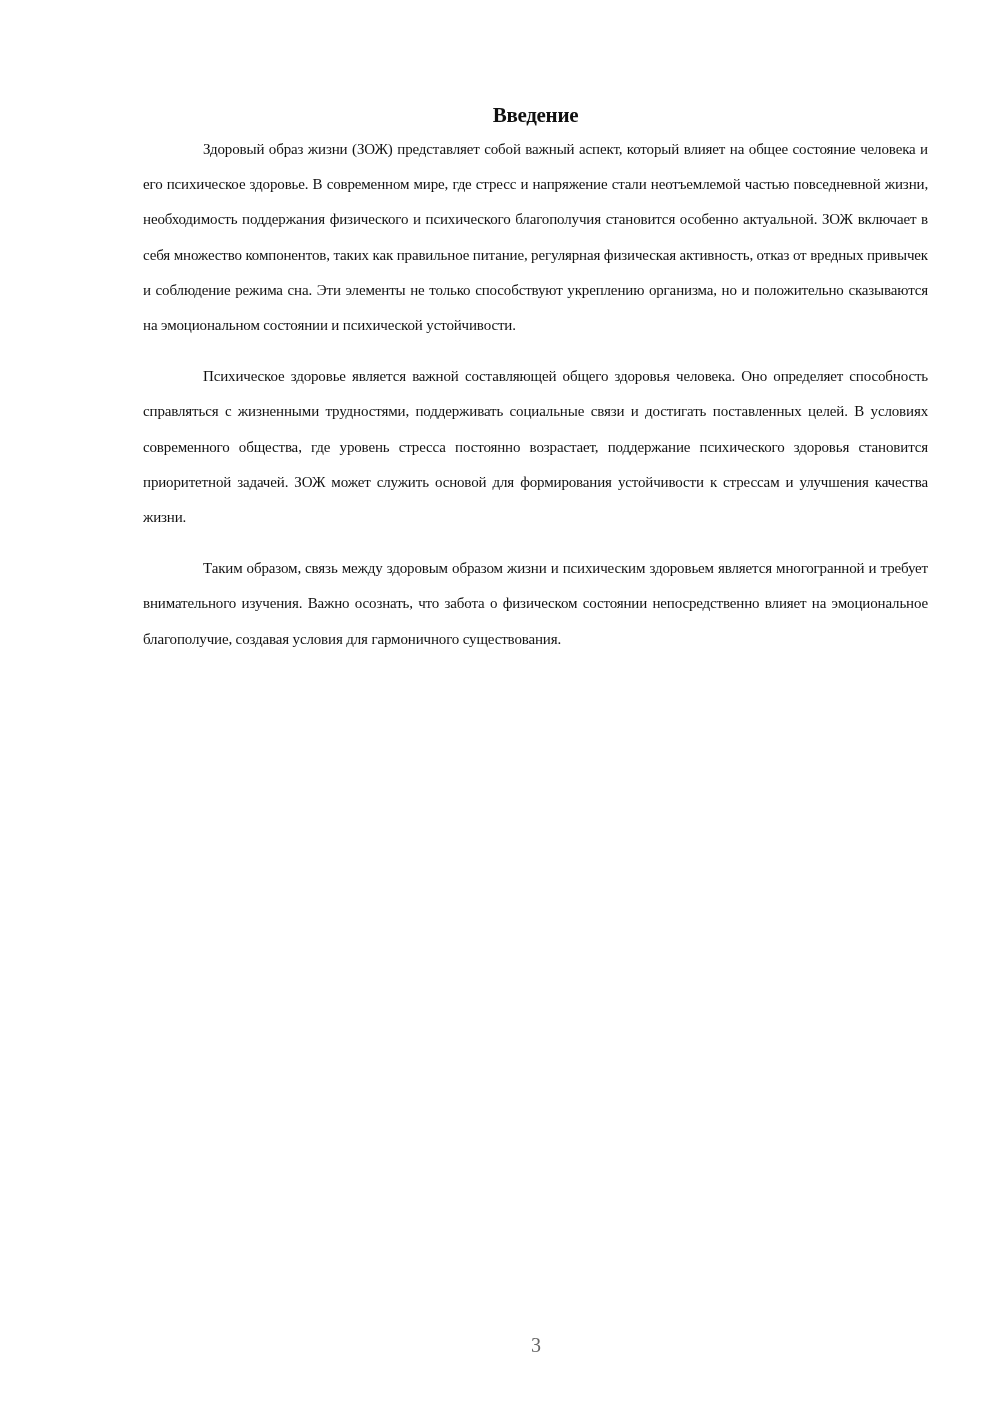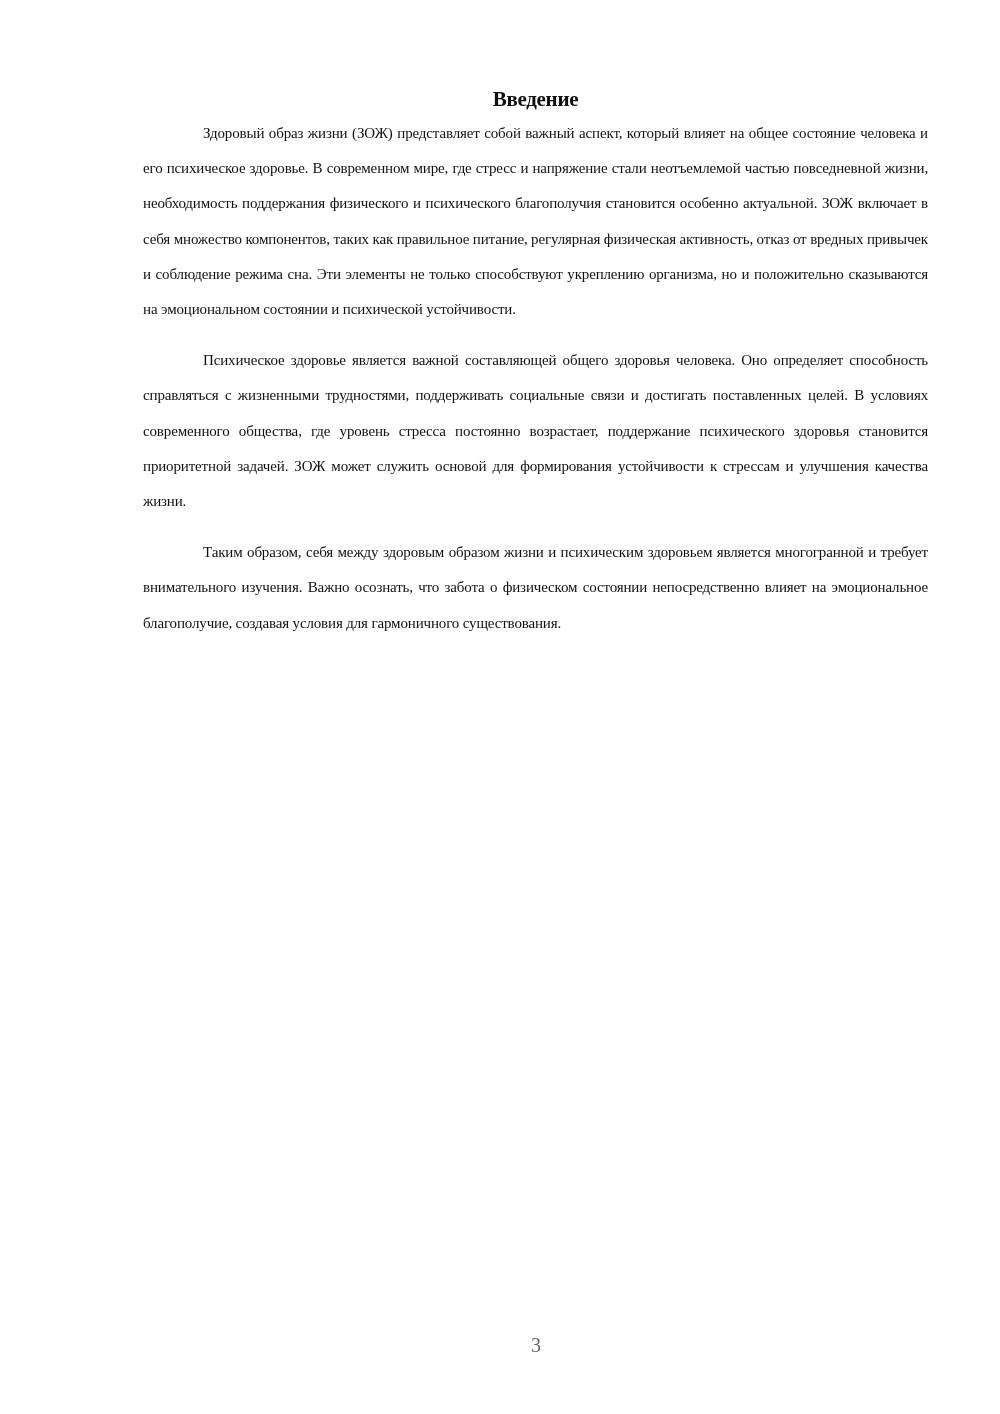--- a/index.html
+++ b/index.html
@@ -6,21 +6,21 @@
   body {
     width: 1000px; height: 1414px;
     background: #ffffff;
     position: relative;
     overflow: hidden;
     font-family: "Liberation Serif", "DejaVu Serif", serif;
     color: #111111;
   }
   .page {
     position: absolute;
-    left: 143px; top: 84px;
+    left: 143px; top: 100px;
     width: 785px;
   }
   .title {
     text-align: center;
     font-weight: bold;
     font-size: 21px;
     line-height: 30px;
     margin: 0 0 2px 0;
     letter-spacing: -0.3px;
   }
@@ -42,16 +42,16 @@
     font-family: "Liberation Serif", "DejaVu Serif", serif;
   }
 </style>
 </head>
 <body>
 
 <div class="page">
   <h1 class="title">Введение</h1>
   <p class="para">Здоровый образ жизни (ЗОЖ) представляет собой важный аспект, который влияет на общее состояние человека и его психическое здоровье. В современном мире, где стресс и напряжение стали неотъемлемой частью повседневной жизни, необходимость поддержания физического и психического благополучия становится особенно актуальной. ЗОЖ включает в себя множество компонентов, таких как правильное питание, регулярная физическая активность, отказ от вредных привычек и соблюдение режима сна. Эти элементы не только способствуют укреплению организма, но и положительно сказываются на эмоциональном состоянии и психической устойчивости.</p>
   <p class="para">Психическое здоровье является важной составляющей общего здоровья человека. Оно определяет способность справляться с жизненными трудностями, поддерживать социальные связи и достигать поставленных целей. В условиях современного общества, где уровень стресса постоянно возрастает, поддержание психического здоровья становится приоритетной задачей. ЗОЖ может служить основой для формирования устойчивости к стрессам и улучшения качества жизни.</p>
-  <p class="para">Таким образом, себя между здоровым образом жизни и психическим здоровьем является многогранной и требует внимательного изучения. Важно осознать, что забота о физическом состоянии непосредственно влияет на эмоциональное благополучие, создавая условия для гармоничного существования.</p>
+  <p class="para">Таким образом, связь между здоровым образом жизни и психическим здоровьем является многогранной и требует внимательного изучения. Важно осознать, что забота о физическом состоянии непосредственно влияет на эмоциональное благополучие, создавая условия для гармоничного существования.</p>
 </div>
 
 <div class="page-number">3</div>
 
 </body></html>

